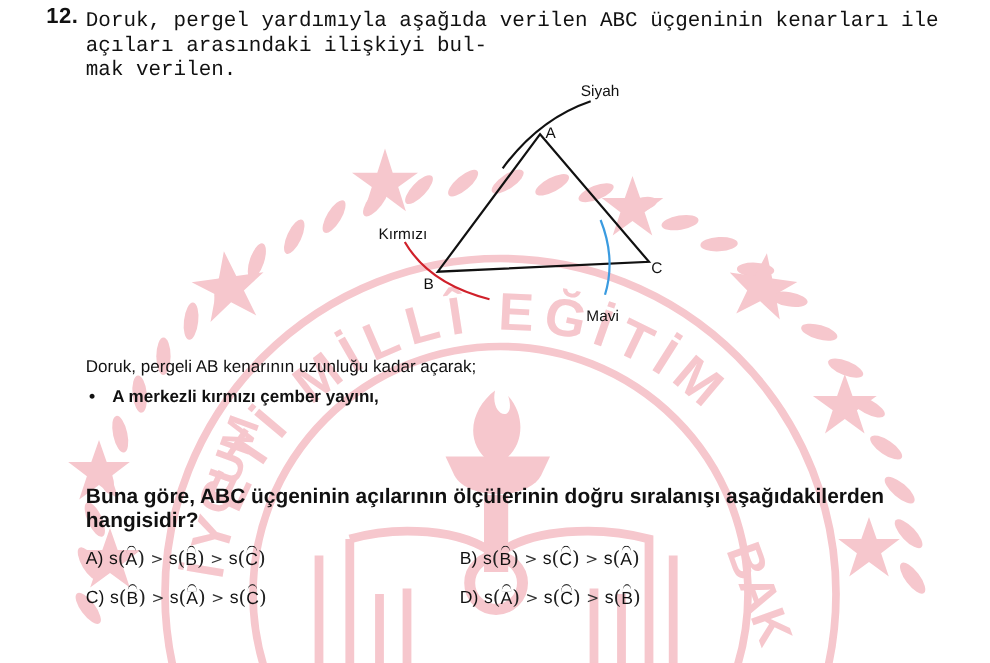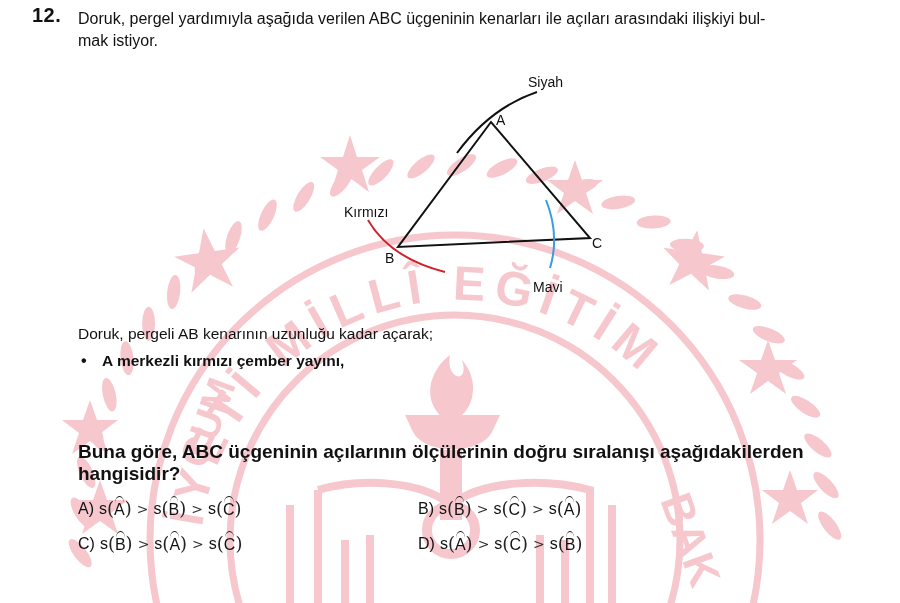--- a/index.html
+++ b/index.html
@@ -4,22 +4,22 @@
 <style>
   html, body { margin:0; padding:0; }
   body {
     width:900px; height:603px; overflow:hidden; position:relative;
     background:#ffffff;
     font-family:"Liberation Sans", sans-serif;
     color:#111111;
   }
   #watermark { position:absolute; left:0; top:0; width:900px; height:603px; z-index:0; }
   .layer { position:absolute; z-index:1; }
-  .qnum { left:32px; top:4px; font-size:20px; font-weight:bold; letter-spacing:0.5px; }
-  .stem { left:78px; top:8px; width:780px; font-size:16px; line-height:22px; }
+  .qnum { left:42px; top:4px; font-size:20px; font-weight:bold; letter-spacing:0.5px; }
+  .stem { left:78px; top:8px; width:780px; font-size:19px; line-height:22px;font-family:Liberation Mono, monospace; }
   #figure { position:absolute; left:0; top:0; width:900px; height:603px; z-index:2; }
   .intro { left:78px; top:325px; font-size:15.5px; }
   .bullets { left:78px; top:350px; margin:0; padding:0; list-style:none; font-size:15.5px; line-height:22.5px;font-weight:bold; }
   .bullets li { position:relative; padding-left:24px; }
   .bullets li::before { content:"•"; position:absolute; left:3px; top:0; font-size:16px; }
   .question { left:78px; top:441px; font-size:19px; font-weight:bold; }
   .opt { font-size:16px; white-space:nowrap; display:flex; align-items:center; }
   .opt .lbl { margin-right:5px; }
   .opt .s { }
   .opt .paren { font-family:"DejaVu Serif", serif; font-size:18px; color:#222; }
@@ -106,21 +106,21 @@
     <path d="M 318 490 C 360 478 420 480 451 505 C 482 480 545 478 590 490 L 590 603"></path>
     <path d="M 318 490 L 318 603"></path>
     <path d="M 290 505 L 290 603 M 612 505 L 612 603"></path>
     <path d="M 345 540 L 345 603 M 370 535 L 370 603 M 540 535 L 540 603 M 565 540 L 565 603"></path>
   </g>
 </svg>
 
 <div class="layer qnum">12.</div>
 <div class="layer stem">
   <div>Doruk, pergel yardımıyla aşağıda verilen ABC üçgeninin kenarları ile açıları arasındaki ilişkiyi bul-</div>
-  <div>mak istiyor.</div>
+  <div>mak verilen.</div>
 </div>
 
 <svg id="figure" viewBox="0 0 900 603" xmlns="http://www.w3.org/2000/svg">
   <polygon points="491,122 398,247 590,238" fill="none" stroke="#111" stroke-width="2"></polygon>
   <path d="M 457 153 Q 490 108 537 92" fill="none" stroke="#111" stroke-width="2"></path>
   <path d="M 368 220 Q 390 258 445 272" fill="none" stroke="#d0202a" stroke-width="2"></path>
   <path d="M 546 200 Q 560 235 550 268" fill="none" stroke="#3a9be0" stroke-width="2"></path>
   <text x="496" y="125" font-family="Liberation Sans, sans-serif" font-size="14" fill="#111">A</text>
   <text x="385" y="263" font-family="Liberation Sans, sans-serif" font-size="14" fill="#111">B</text>
   <text x="592" y="248" font-family="Liberation Sans, sans-serif" font-size="14" fill="#111">C</text>

